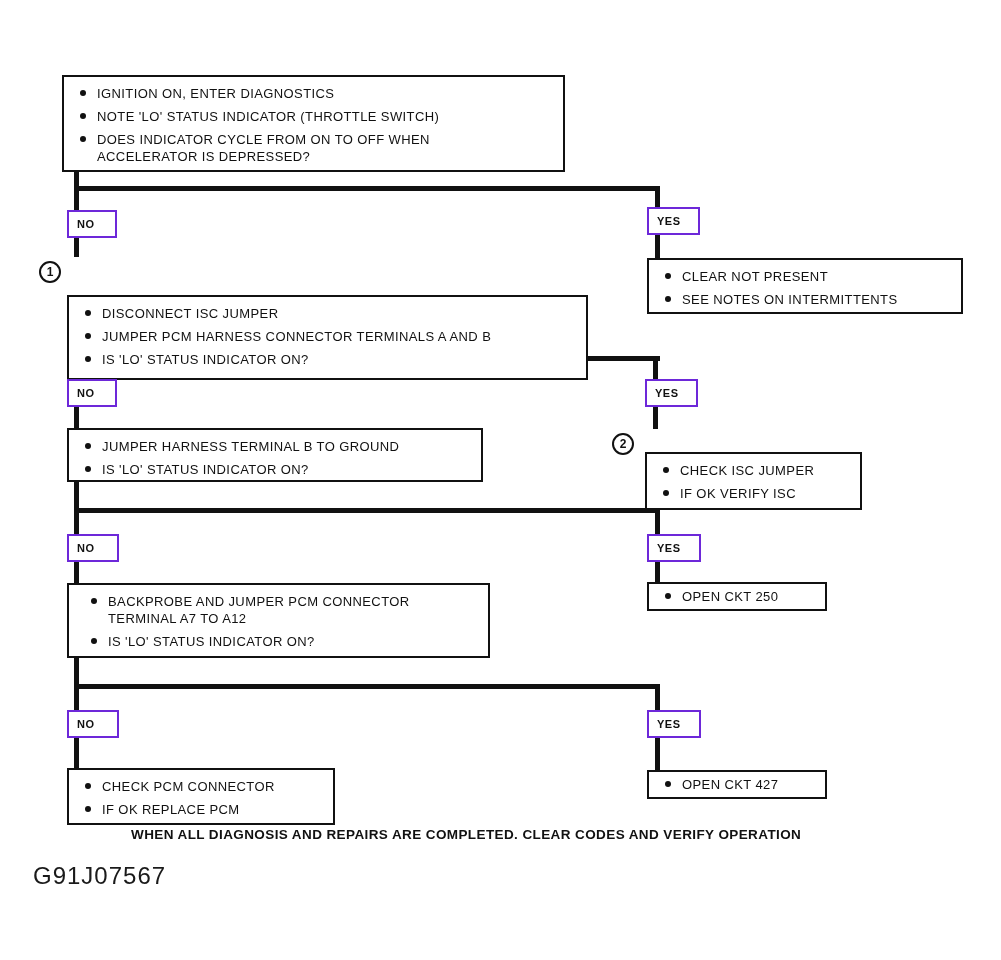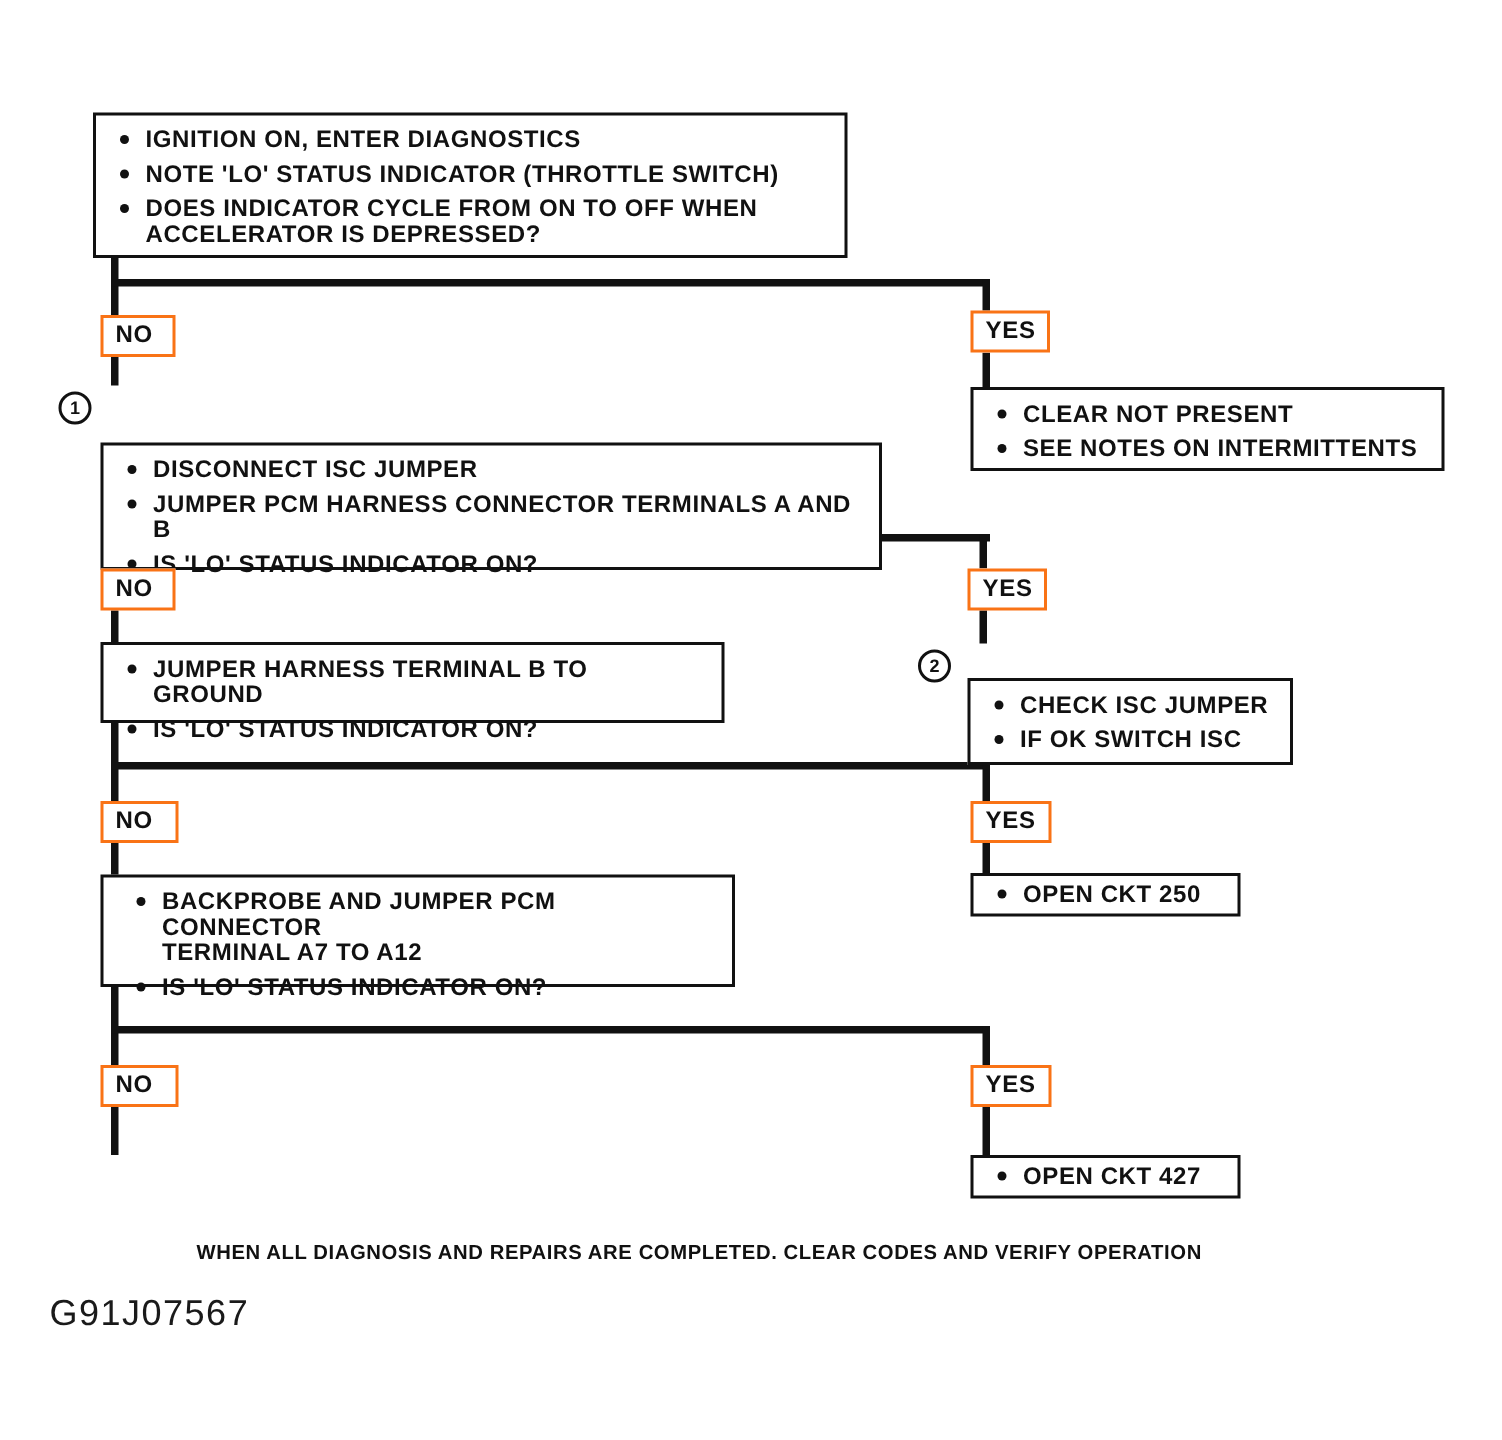--- a/index.html
+++ b/index.html
@@ -29,36 +29,36 @@
   }
   .dot {
     flex: 0 0 auto;
     width: 6px;
     height: 6px;
     border-radius: 50%;
     background: #111111;
     margin: 5px 11px 0 2px;
   }
   .txt {
-    font-size: 16px;
-    font-weight: bold;
+    font-size: 13px;
+    font-weight: normal;
     letter-spacing: 0.4px;
     line-height: 17px;
     white-space: pre-line;
   }
   .answer {
     position: absolute;
-    border: 2px solid #f97316;
+    border: 2px solid #6d28d9;
     background: #ffffff;
     box-sizing: border-box;
     display: flex;
     align-items: center;
     justify-content: flex-start;
     padding-left: 8px;
-    font-size: 16px;
+    font-size: 11px;
     font-weight: bold;
     letter-spacing: 0.5px;
   }
   .vline, .hline {
     position: absolute;
     background: #111111;
   }
   .step-circle {
     position: absolute;
     width: 22px;
@@ -164,21 +164,21 @@
   <div class="answer" style="left:645px; top:379px; width:53px; height:28px;">YES</div>
 
   <div class="step-circle" style="left:612px; top:433px;">2</div>
   <div class="node" style="left:645px; top:452px; width:217px; height:58px;">
     <div class="row">
       <span class="dot"></span>
       <span class="txt">CHECK ISC JUMPER</span>
     </div>
     <div class="row">
       <span class="dot"></span>
-      <span class="txt">IF OK SWITCH ISC</span>
+      <span class="txt">IF OK VERIFY ISC</span>
     </div>
   </div>
 
   <div class="node" style="left:67px; top:428px; width:416px; height:54px;">
     <div class="row">
       <span class="dot"></span>
       <span class="txt">JUMPER  HARNESS TERMINAL B TO GROUND</span>
     </div>
     <div class="row">
       <span class="dot"></span>
@@ -211,18 +211,28 @@
   <div class="answer" style="left:67px; top:710px; width:52px; height:28px;">NO</div>
   <div class="answer" style="left:647px; top:710px; width:54px; height:28px;">YES</div>
 
   <div class="node" style="left:647px; top:770px; width:180px; height:29px; padding-top:4px;">
     <div class="row">
       <span class="dot"></span>
       <span class="txt">OPEN CKT 427</span>
     </div>
   </div>
 
+  <div class="node" style="left:67px; top:768px; width:268px; height:57px;">
+    <div class="row">
+      <span class="dot"></span>
+      <span class="txt">CHECK PCM CONNECTOR</span>
+    </div>
+    <div class="row">
+      <span class="dot"></span>
+      <span class="txt">IF OK REPLACE  PCM</span>
+    </div>
+  </div>
 
   <div class="footer-note" style="left:131px; top:827px;">WHEN ALL DIAGNOSIS AND REPAIRS ARE COMPLETED. CLEAR CODES AND VERIFY OPERATION</div>
 
   <div class="figure-id" style="left:33px; top:862px;">G91J07567</div>
 
 </div>
 
 </body></html>

